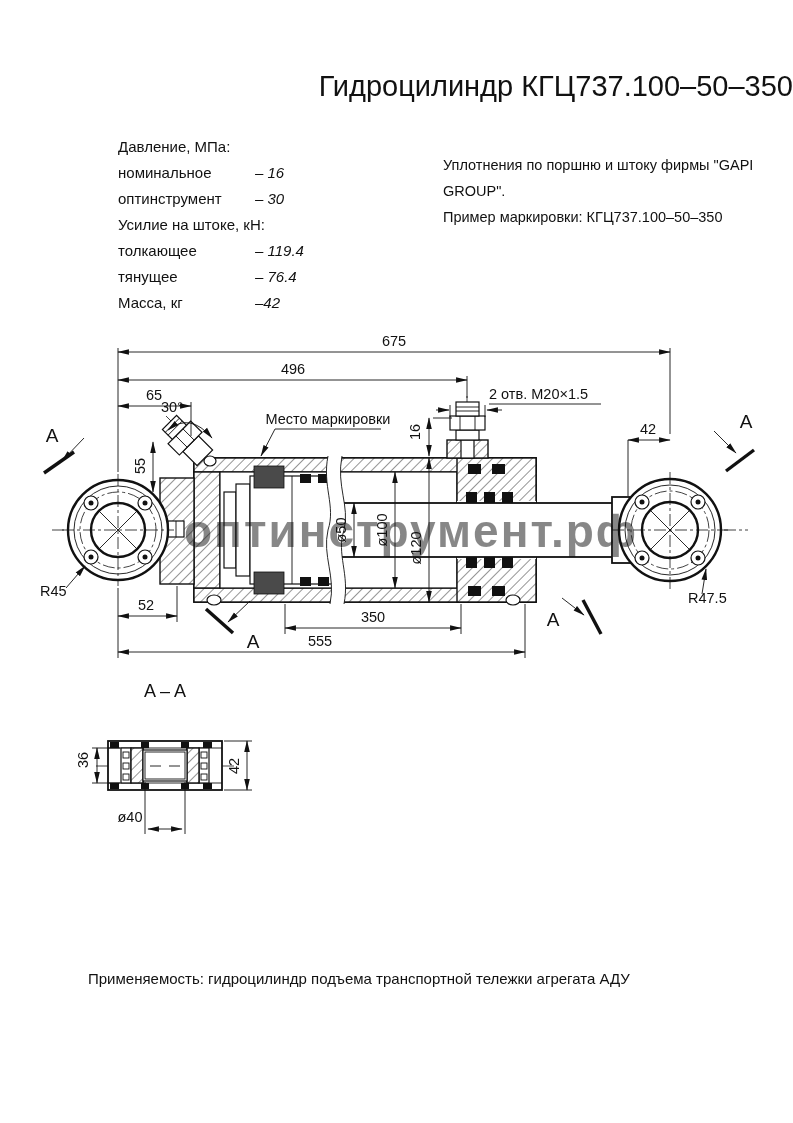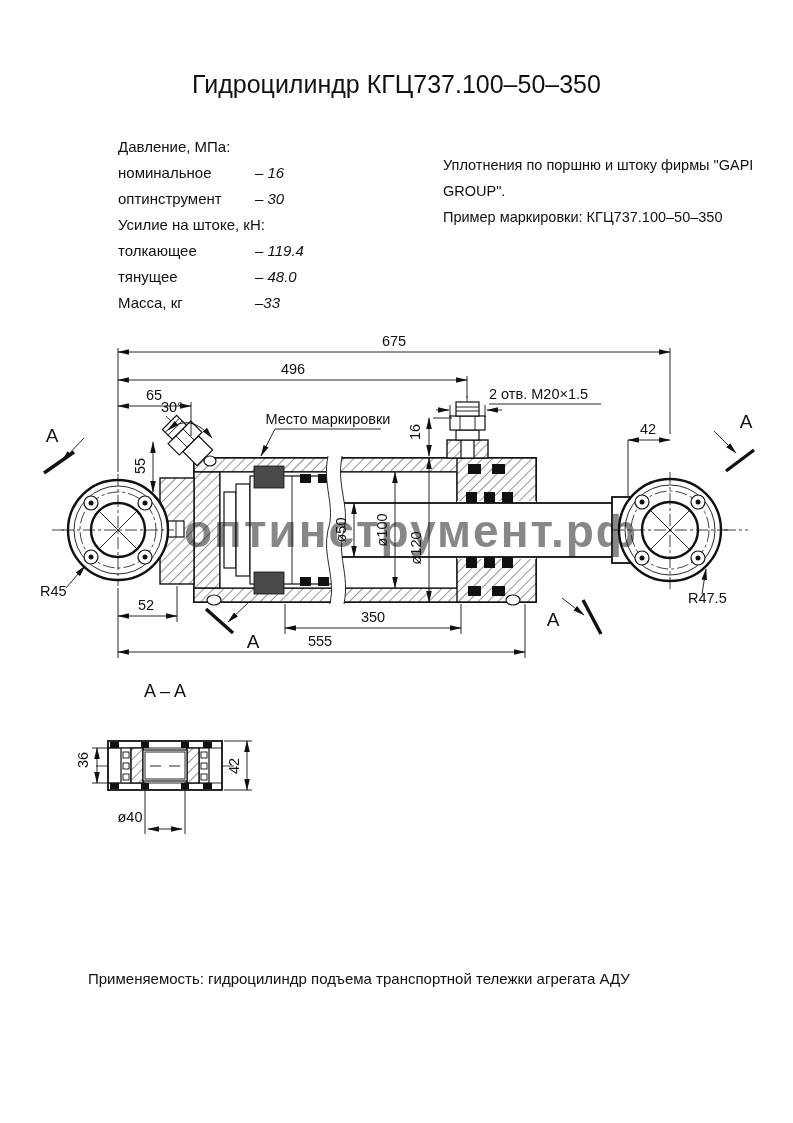--- a/index.html
+++ b/index.html
@@ -1,19 +1,19 @@
 <!DOCTYPE html>
 <html><head>
 <meta charset="utf-8">
 <style>
   html,body{margin:0;padding:0;background:#ffffff;}
   .sheet{position:relative;width:793px;height:1123px;background:#fff;overflow:hidden;
          font-family:"Liberation Sans",sans-serif;color:#111;}
-  .title{position:absolute;left:0;right:0;top:70px;text-align:center;
-         font-size:25px;letter-spacing:0px;color:#111;}
+  .title{position:absolute;left:0;right:0;top:70px;text-align:right;
+         font-size:29px;letter-spacing:0px;color:#111;}
   .specs{position:absolute;left:118px;top:138px;width:290px;font-size:15px;}
   .spec-row{position:relative;height:26px;}
   .spec-value{position:absolute;left:137px;top:0;font-style:italic;}
   .notes{position:absolute;left:408px;top:152px;width:360px;font-size:14.5px;line-height:26px;margin-left:35px;}
   .app-line{position:absolute;left:88px;top:970px;font-size:15px;}
   svg{position:absolute;left:0;top:330px;}
   svg text{font-family:"Liberation Sans",sans-serif;fill:#111;}
   .d{font-size:14.5px;}
   .aL{font-size:19px;}
   .st{font-size:18px;}
@@ -50,25 +50,25 @@
     <div class="spec-row">
       <span>Усилие на штоке, кН:</span>
       <span class="spec-value"></span>
     </div>
     <div class="spec-row">
       <span>толкающее</span>
       <span class="spec-value">– 119.4</span>
     </div>
     <div class="spec-row">
       <span>тянущее</span>
-      <span class="spec-value">– 48.0</span>
+      <span class="spec-value">– 76.4</span>
     </div>
     <div class="spec-row">
       <span>Масса, кг</span>
-      <span class="spec-value">–33</span>
+      <span class="spec-value">–42</span>
     </div>
   </div>
 
   <div class="notes">
     <div>Уплотнения по поршню и штоку фирмы "GAPI GROUP".</div>
     <div>Пример маркировки: КГЦ737.100–50–350</div>
   </div>
 
   <svg width="793" height="545" viewBox="0 330 793 545">
     <defs>

